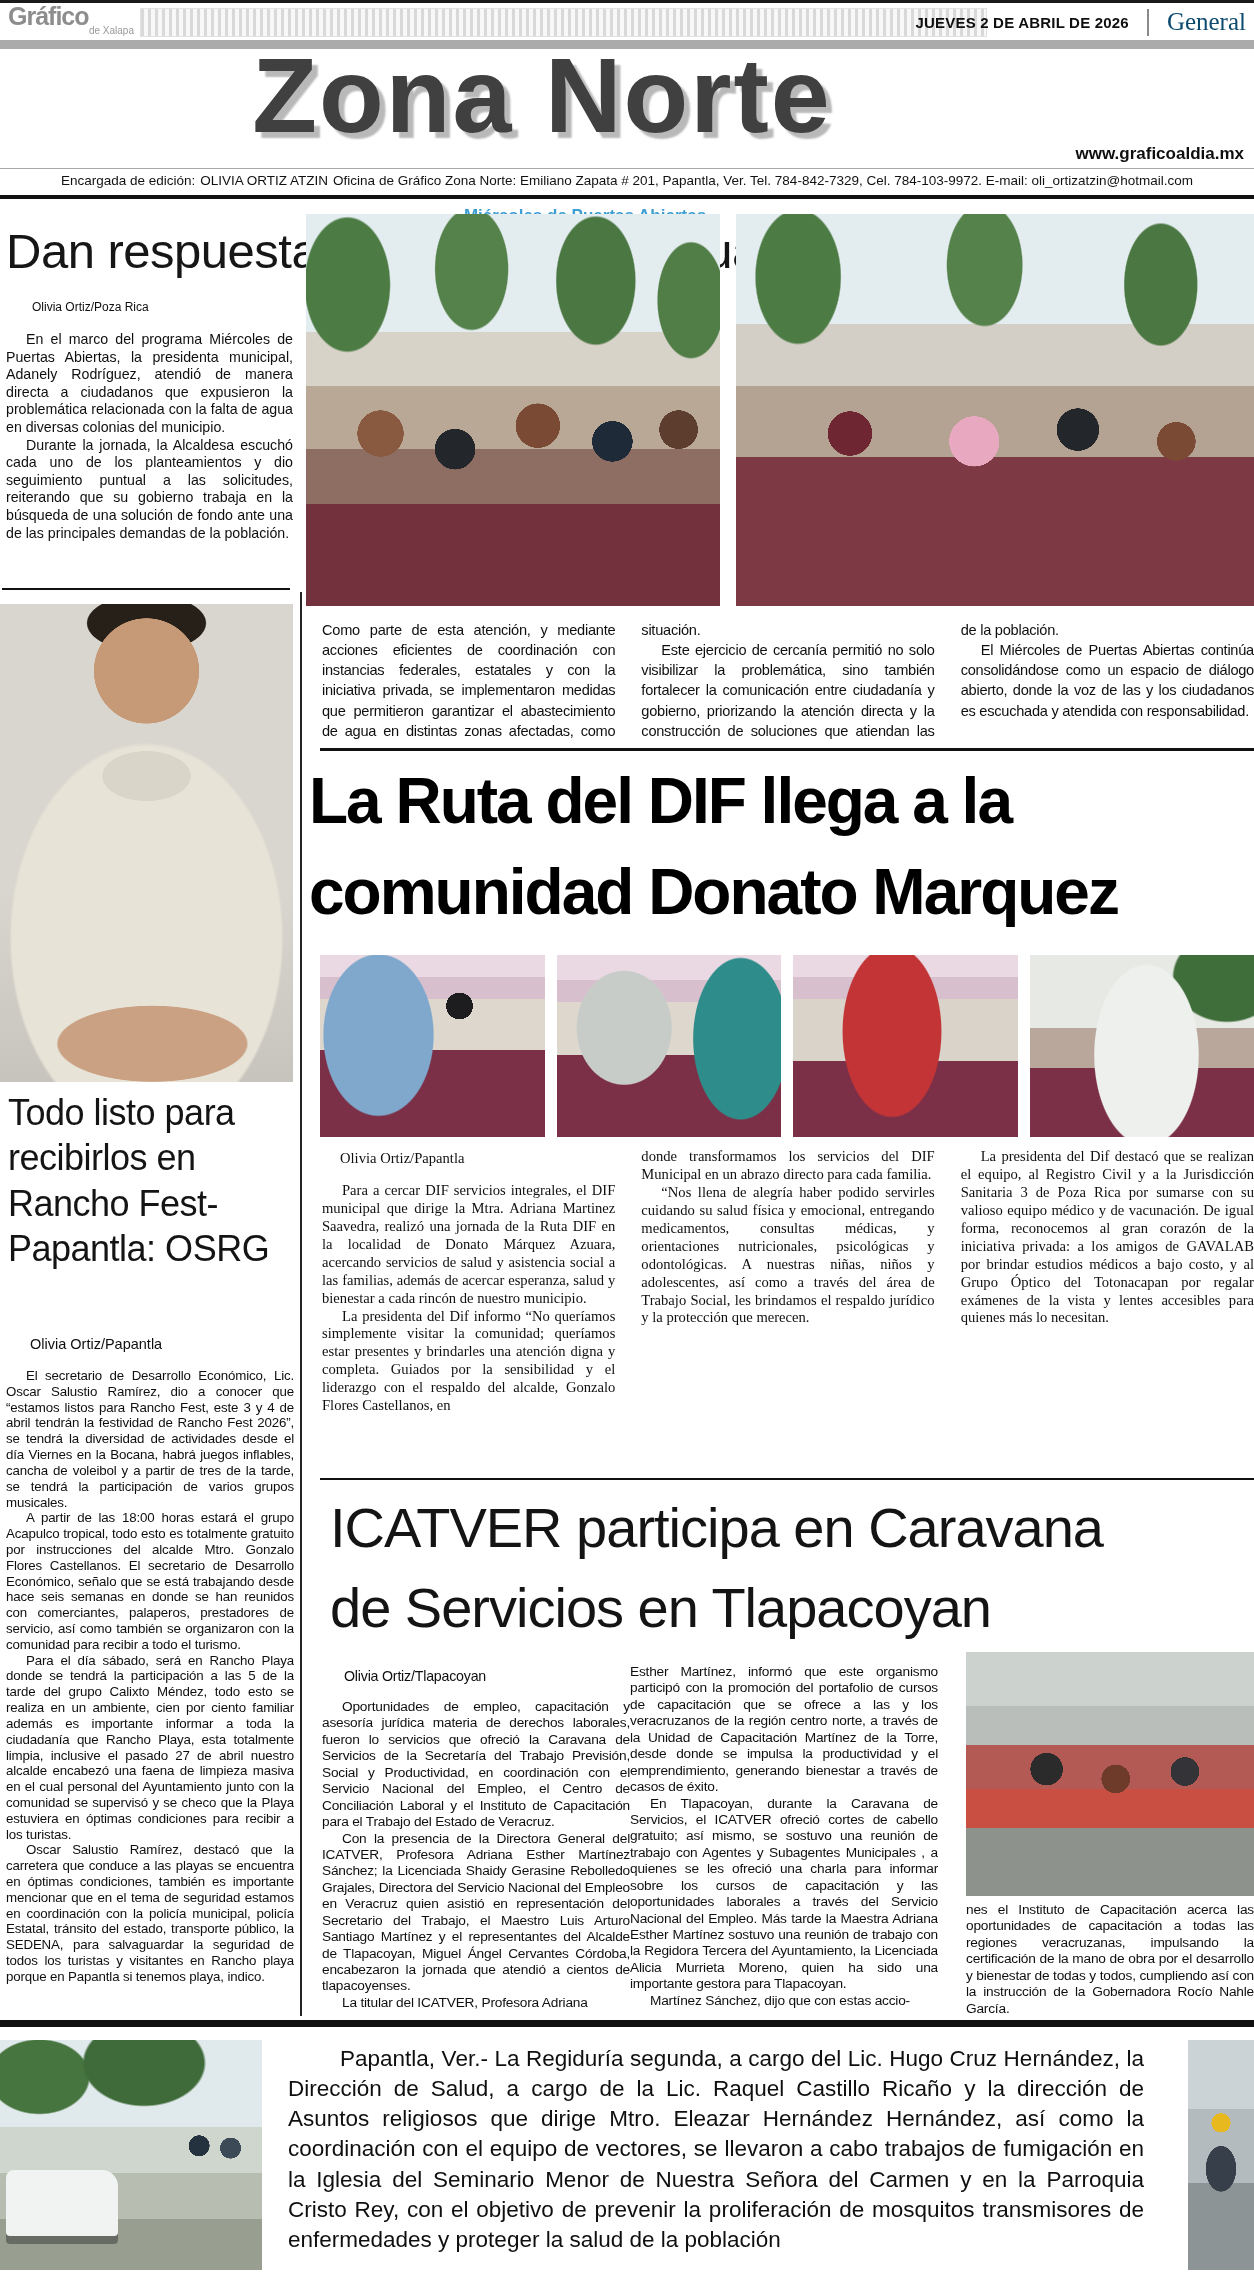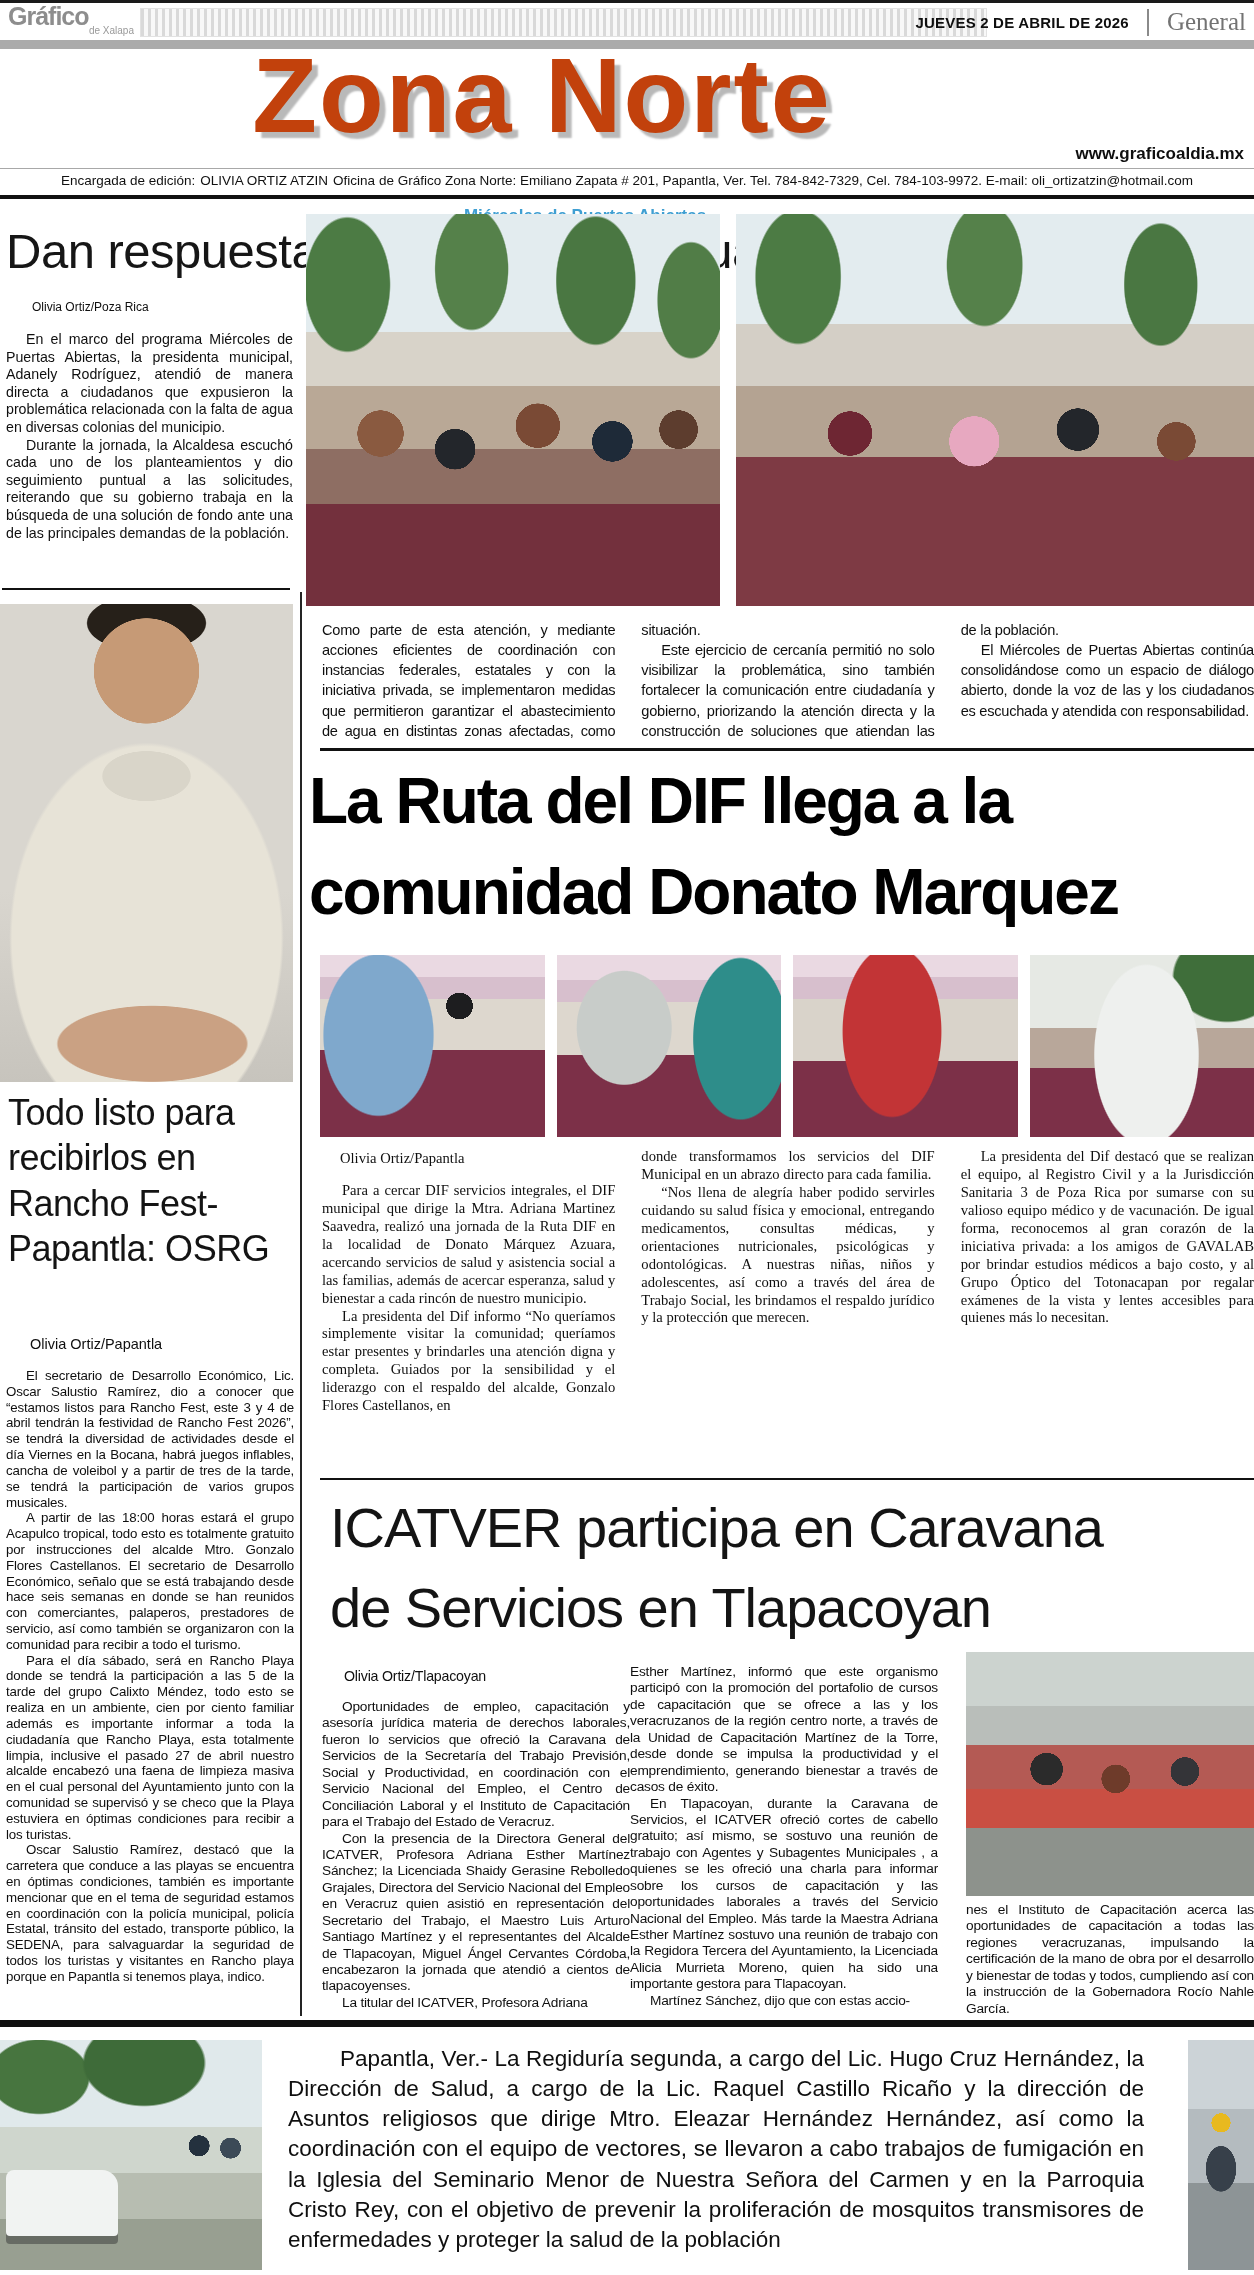--- a/index.html
+++ b/index.html
@@ -14,24 +14,24 @@
   
   #topline{left:0;top:0;width:1254px;height:3px;background:#1a1a1a}
   #logo{left:8px;top:5px;width:126px;height:32px}
   #logo .t1{font-size:25px;font-weight:bold;color:#8d8d8d;letter-spacing:-1px;line-height:23px}
   #logo .t2{font-size:10px;color:#9a9a9a;text-align:right;margin-top:-3px}
   #stripes{left:140px;top:8px;width:845px;height:27px;border:1px solid #e2e2e2;
            background:repeating-linear-gradient(90deg,#d9d9d9 0 3px,#f8f8f8 3px 7px)}
   #datebox{right:8px;top:8px;height:28px;display:flex;align-items:center;gap:18px}
   #date{font-size:15px;font-weight:bold;letter-spacing:.2px}
   #datesep{width:2px;height:27px;background:#8a8a8a}
-  #section{font-family:"Liberation Serif",serif;font-size:25px;color:#737373}
+  #section{font-family:"Liberation Serif",serif;font-size:25px;color:#0c4a6e}
   #grayband{left:0;top:40px;width:1254px;height:9px;background:#ababab}
   #masthead{left:0;top:40px;width:1084px;text-align:center;font-size:106px;font-weight:bold;
-            letter-spacing:2px;color:#c2410c;line-height:1.04;text-shadow:6px 6px 2px #b9b9b9}
+            letter-spacing:2px;color:#404040;line-height:1.04;text-shadow:6px 6px 2px #b9b9b9}
   #website{right:10px;top:144px;font-size:17px;font-weight:bold}
   #hair1{left:0;top:168px;width:1254px;height:1px;background:#a8a8a8}
   #infoline{left:0;top:173px;width:1254px;text-align:center;font-size:13.5px;color:#111}
   #infoline .sp{margin-right:5px}
   #blackline1{left:0;top:195px;width:1254px;height:4px;background:#111}
 
   
   #kicker{left:0;top:206px;width:1170px;text-align:center;font-size:17px;font-weight:bold;color:#3f9fd2}
   #headline-agua{left:6px;top:223px;width:1246px;font-size:49px;font-weight:300;
                  letter-spacing:-.5px;color:#161616;white-space:nowrap}

